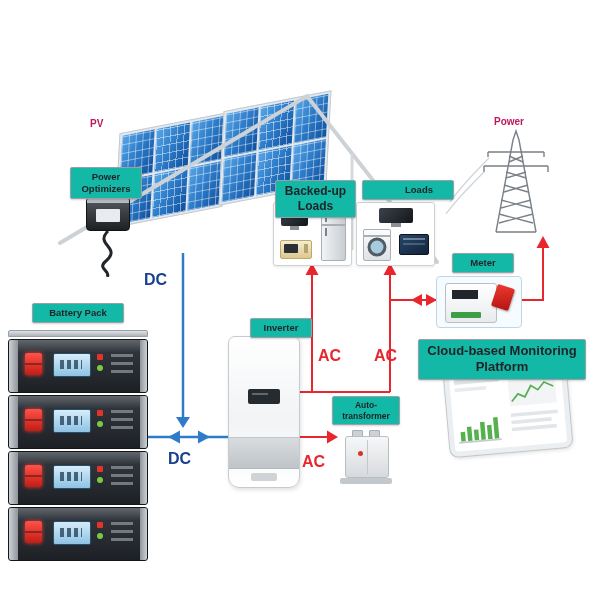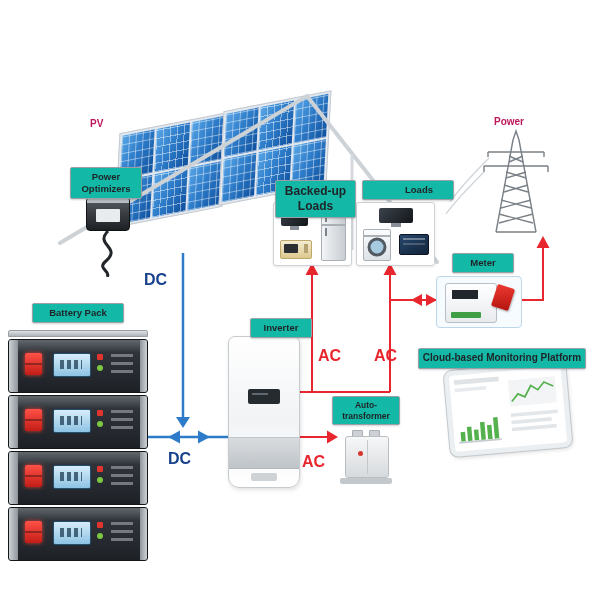--- a/index.html
+++ b/index.html
@@ -19,21 +19,21 @@
   .tagbox{position:absolute;background:#14b8a6;border:1px solid #9aa0a6;border-radius:2px;
           font-size:9.5px;font-weight:bold;color:#1f2327;text-align:center;
           padding:3px 3px;line-height:1.25;z-index:6;box-shadow:0 1px 2px rgba(0,0,0,.18);}
   #tag-power-opt{left:70px;top:167px;width:64px;}
   #tag-battery{left:32px;top:303px;width:84px;}
   #tag-inverter{left:233px;top:318px;width:54px;margin-left:17px;}
   #tag-backedup{left:275px;top:180px;width:73px;font-size:12px;}
   #tag-loads{left:362px;top:180px;width:62px;padding-left:25px;}
   #tag-meter{left:452px;top:253px;width:54px;}
   #tag-autotx{left:332px;top:396px;width:60px;font-size:8.5px;}
-  #tag-cloud{left:418px;top:339px;width:160px;font-size:10px;margin-top:9px;}
+  #tag-cloud{left:418px;top:339px;width:160px;font-size:13px;}
 
   
   .array{position:absolute;display:grid;grid-template-columns:repeat(3,1fr);
          grid-template-rows:repeat(2,1fr);gap:2px;padding:2px;background:#e3e8ee;
          border:1px solid #c2c9d0;z-index:2;}
   #array-a{left:116px;top:124px;width:104px;height:86px;transform:rotate(-11deg) skewX(-14deg);}
   #array-b{left:220px;top:102px;width:104px;height:86px;transform:rotate(-11deg) skewX(-14deg);}
   .cell{background-image:
         repeating-linear-gradient(90deg, rgba(255,255,255,.45) 0 1px, transparent 1px 7px),
         repeating-linear-gradient(0deg, rgba(255,255,255,.45) 0 1px, transparent 1px 8px),

